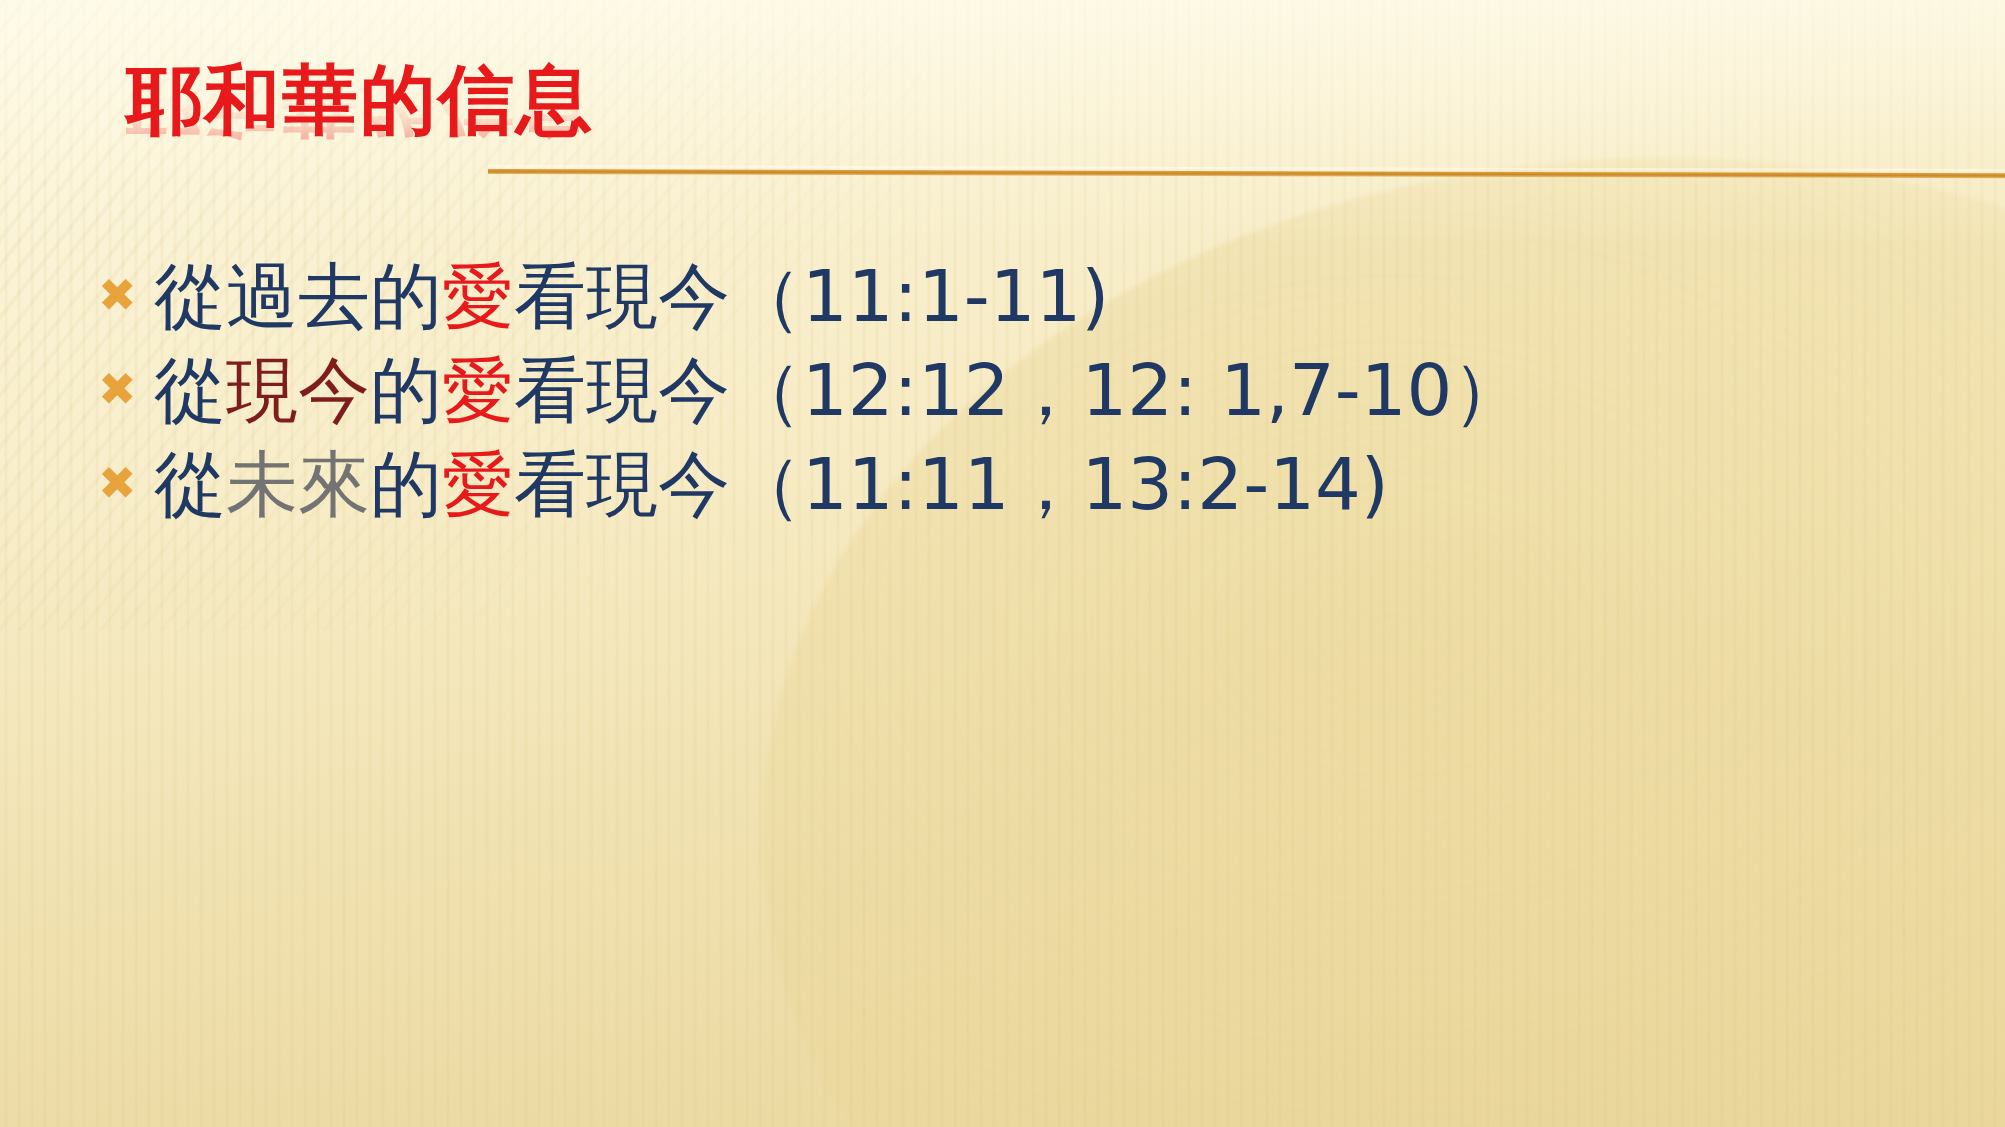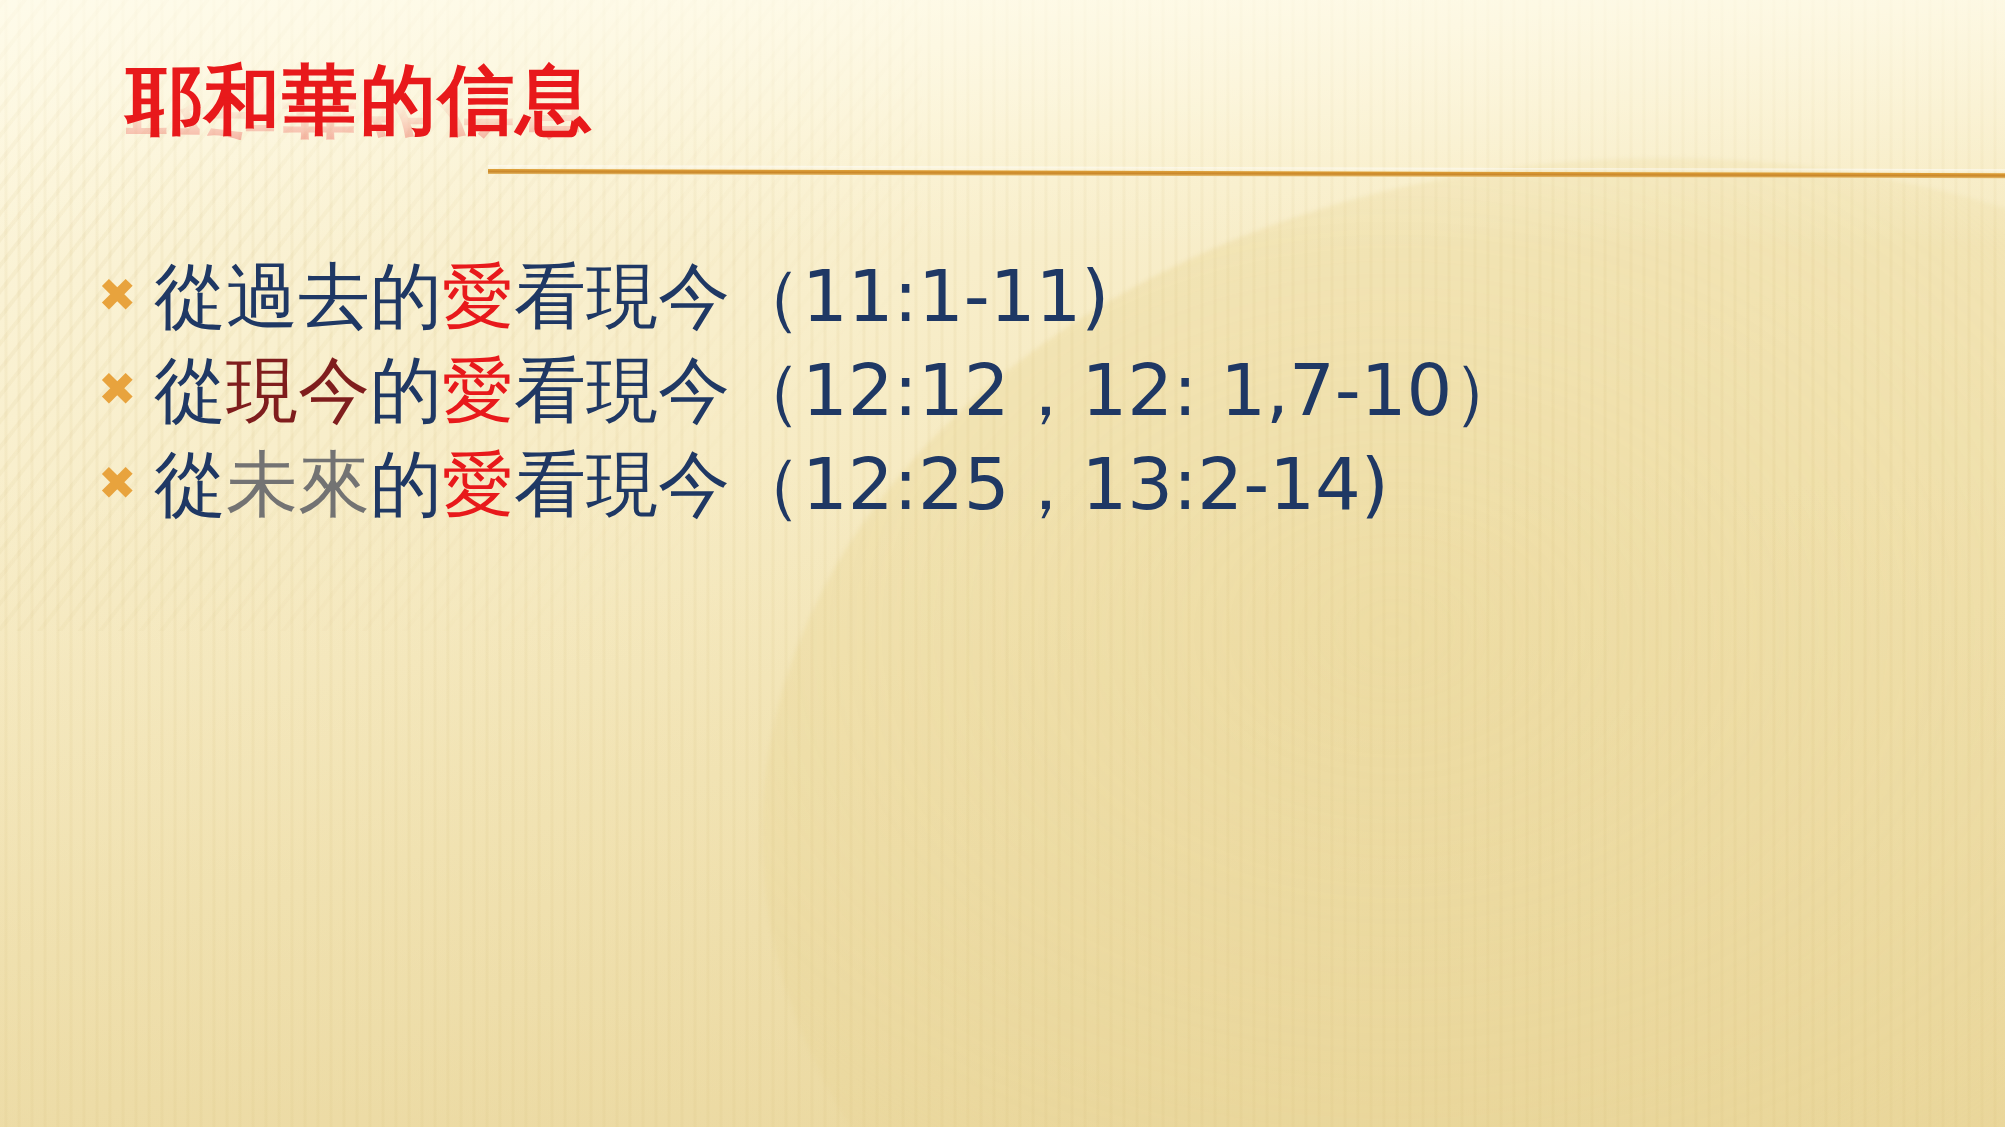--- a/index.html
+++ b/index.html
@@ -223,19 +223,19 @@
     <div class="bullet-row">
       <div class="bullet-mark">✖</div>
       <div class="bullet-text">
         <span class="seg" style="color:#1F3864">從</span><span class="seg" style="color:#7f1d1d">現今</span><span class="seg" style="color:#1F3864">的</span><span class="seg" style="color:#E8191B">愛</span><span class="seg" style="color:#1F3864">看現今（12:12，12: 1,7-10）</span>
       </div>
     </div>
 
     <div class="bullet-row">
       <div class="bullet-mark">✖</div>
       <div class="bullet-text">
-        <span class="seg" style="color:#1F3864">從</span><span class="seg" style="color:#737373">未來</span><span class="seg" style="color:#1F3864">的</span><span class="seg" style="color:#E8191B">愛</span><span class="seg" style="color:#1F3864">看現今（12:25，13:2-14)</span>
+        <span class="seg" style="color:#1F3864">從</span><span class="seg" style="color:#737373">未來</span><span class="seg" style="color:#1F3864">的</span><span class="seg" style="color:#E8191B">愛</span><span class="seg" style="color:#1F3864">看現今（11:11，13:2-14)</span>
       </div>
     </div>
 
   </div>
 
 </div>
 
 </body></html>

